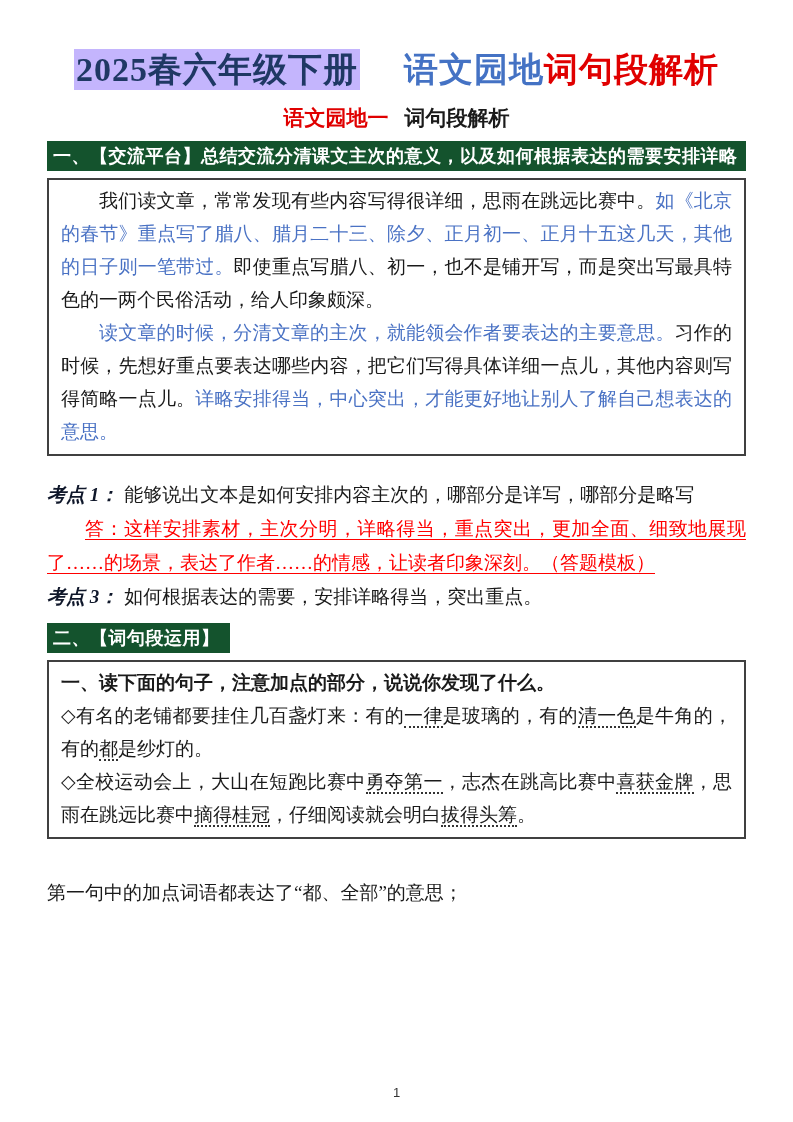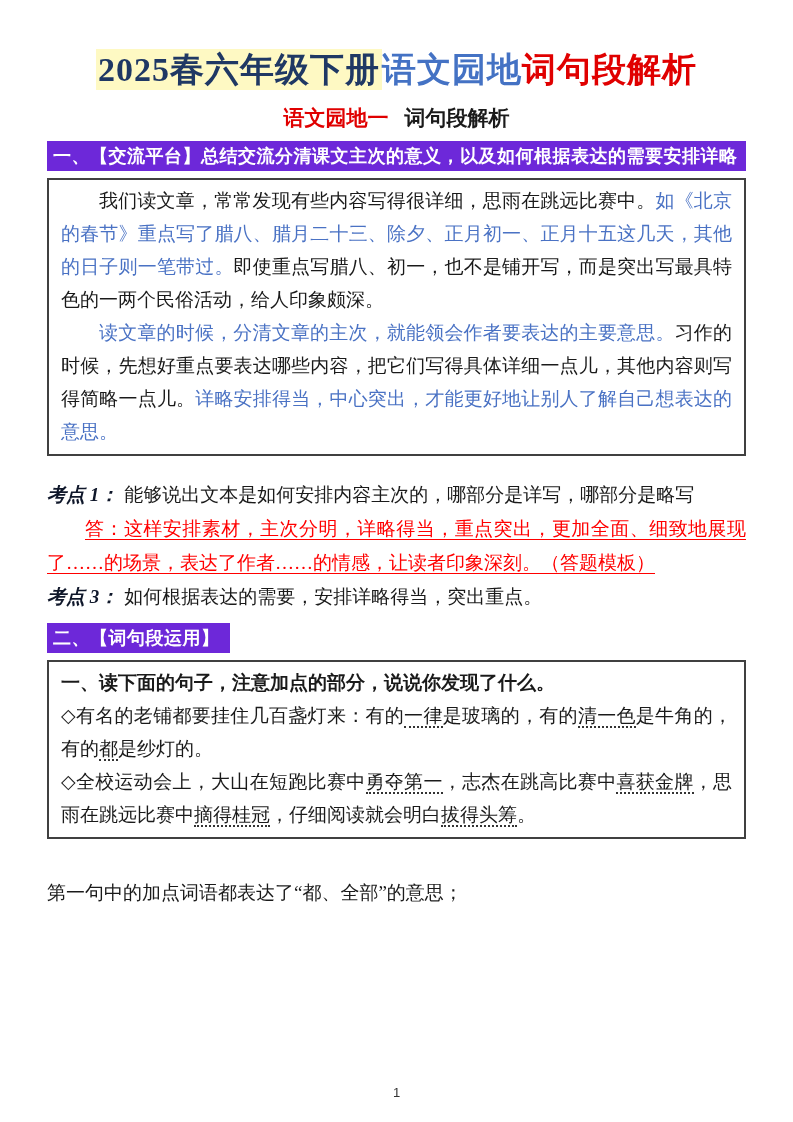--- a/index.html
+++ b/index.html
@@ -15,34 +15,34 @@
   .content{padding:44px 47px 0 47px;}
   
   .doc-title{
     text-align:center;
     font-size:34px;
     font-weight:bold;
     line-height:52px;
     letter-spacing:1px;
     white-space:nowrap;
   }
-  .doc-title .hl{background:#fef9c3;color:#1F3864;padding:2px 2px;}
-  .doc-title .blue{color:#4472C4;}
+  .doc-title .hl{background:#c4b5fd;color:#1F3864;padding:2px 2px;}
+  .doc-title .blue{color:#4472C4;padding-left:44px;}
   .doc-title .red{color:#E00000;}
   .doc-subtitle{
     text-align:center;
     font-size:21px;
     font-weight:bold;
     margin-top:8px;
     line-height:28px;
   }
   .doc-subtitle .red{color:#E00000;margin-right:16px;}
   
   .banner{
-    background:#6d28d9;
+    background:#14532d;
     color:#fff;
     font-weight:bold;
     font-size:18px;
     line-height:28px;
     padding:1px 6px;
     margin-top:9px;
     letter-spacing:.5px;
     white-space:nowrap;
   }
   .banner.fit{display:inline-block;padding:1px 10px 1px 6px;}

